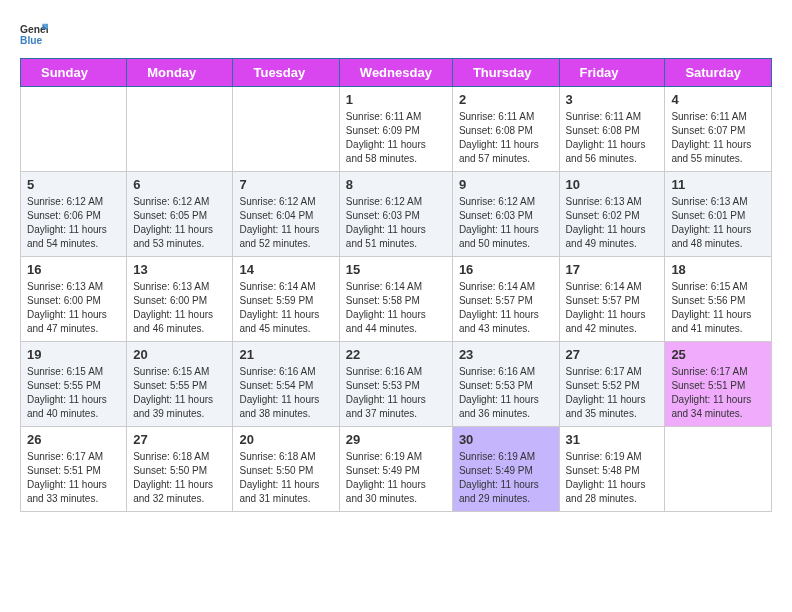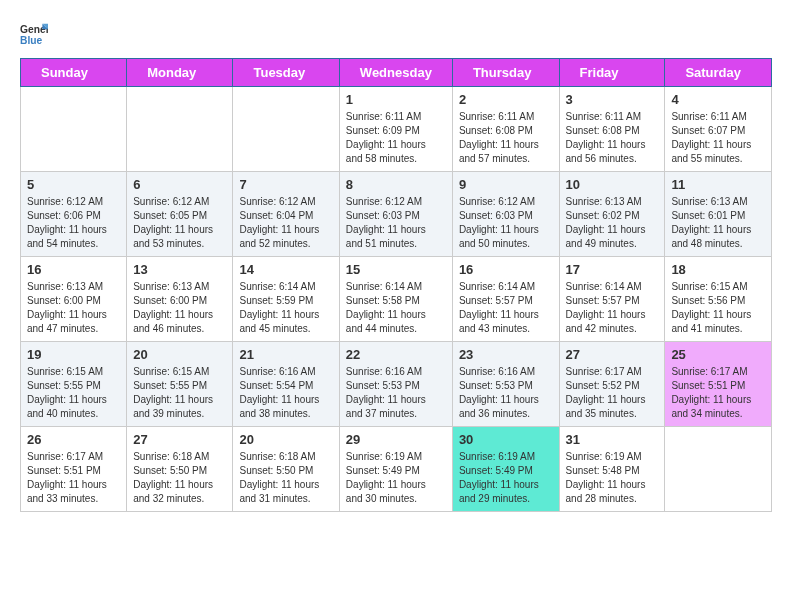--- a/index.html
+++ b/index.html
@@ -323,21 +323,21 @@
 Daylight: 11 hours
 and 31 minutes.</div>
         </td>
         <td style="background-color: rgb(255, 255, 255);">
           <div class="day-number">29</div>
           <div class="day-info" style="white-space: pre-line;">Sunrise: 6:19 AM
 Sunset: 5:49 PM
 Daylight: 11 hours
 and 30 minutes.</div>
         </td>
-        <td style="background-color: #5eead4;">
+        <td style="background-color: #c4b5fd;">
           <div class="day-number">30</div>
           <div class="day-info" style="white-space: pre-line;">Sunrise: 6:19 AM
 Sunset: 5:49 PM
 Daylight: 11 hours
 and 29 minutes.</div>
         </td>
         <td style="background-color: rgb(255, 255, 255);">
           <div class="day-number">31</div>
           <div class="day-info" style="white-space: pre-line;">Sunrise: 6:19 AM
 Sunset: 5:48 PM

